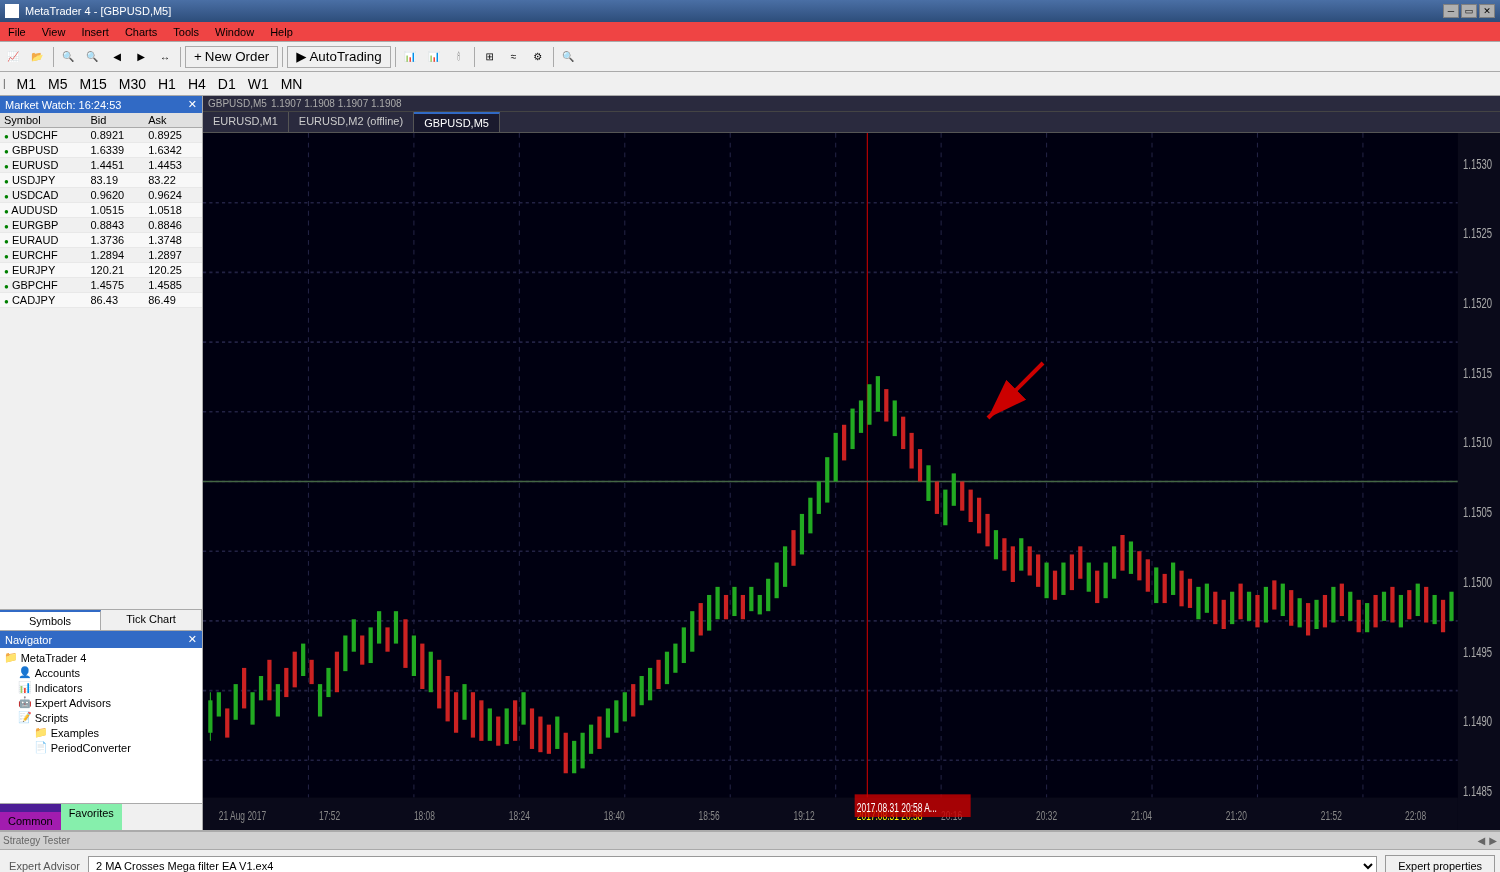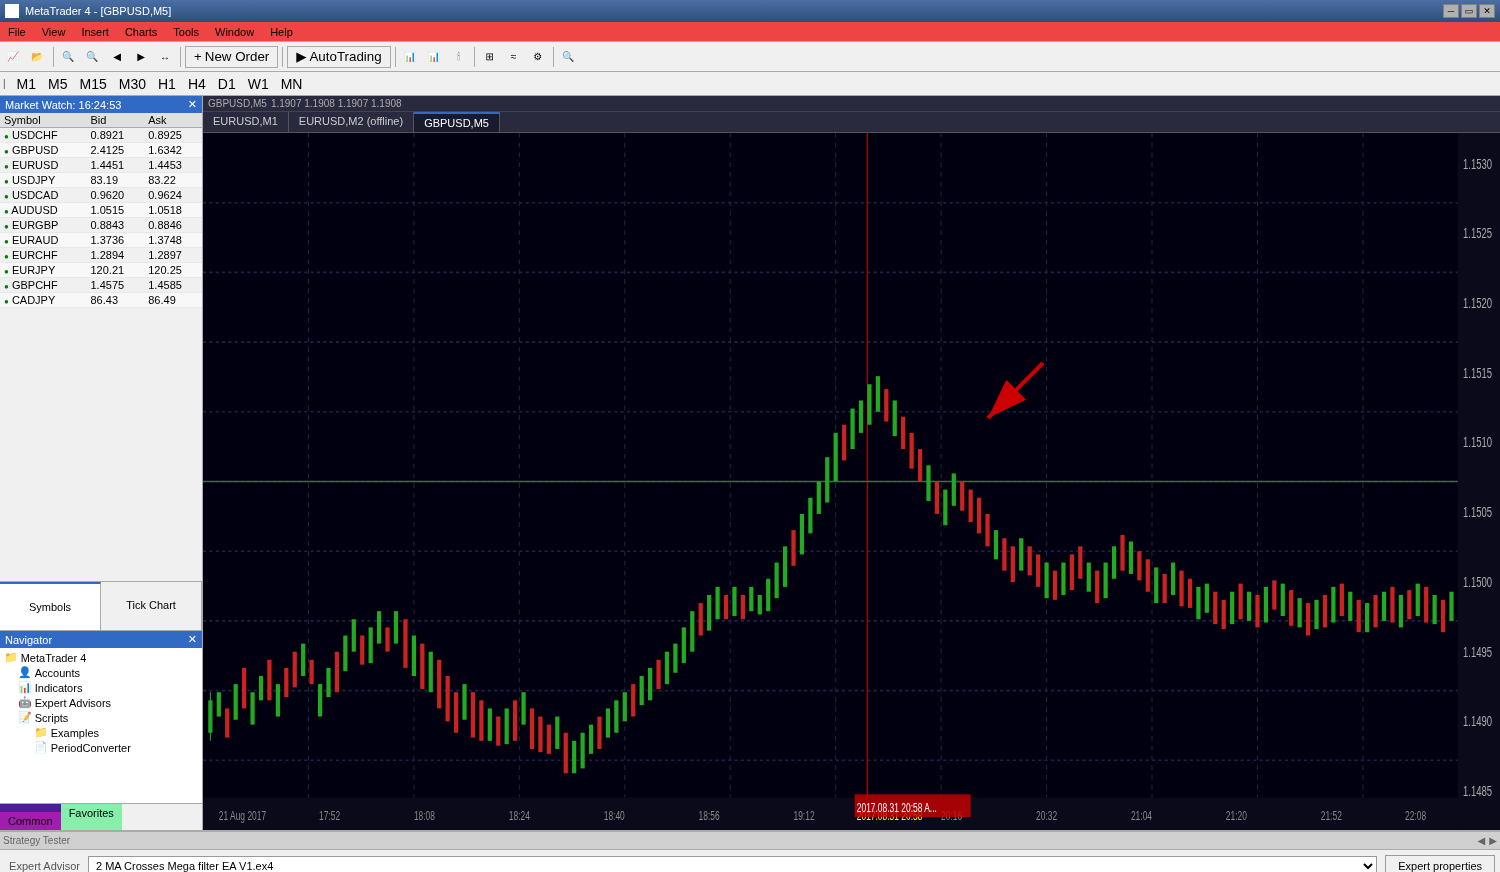--- a/index.html
+++ b/index.html
@@ -35,21 +35,21 @@
 
     
     .market-watch { flex: 1; display: flex; flex-direction: column; overflow: hidden; }
     .panel-header { background: #316ac5; color: #fff; padding: 2px 5px; font-size: 11px; display: flex; align-items: center; justify-content: space-between; }
     .mw-table { width: 100%; border-collapse: collapse; font-size: 11px; }
     .mw-table th { background: #e0e0e0; border-bottom: 1px solid #aaa; padding: 1px 4px; font-weight: normal; text-align: left; }
     .mw-table td { padding: 1px 4px; border-bottom: 1px solid #e8e8e8; }
     .mw-table tr:nth-child(even) { background: #f8f8f8; }
     .mw-scroll { overflow-y: auto; flex: 1; }
     .mw-tabs { display: flex; border-top: 1px solid #aaa; }
-    .mw-tab { flex: 1; text-align: center; padding: 17px; font-size: 11px; background: #f0f0f0; border-right: 1px solid #aaa; cursor: pointer; }
+    .mw-tab { flex: 1; text-align: center; padding: 3px; font-size: 11px; background: #f0f0f0; border-right: 1px solid #aaa; cursor: pointer; }
     .mw-tab.active { background: #fff; border-top: 2px solid #316ac5; }
 
     
     .navigator { height: 200px; border-top: 1px solid #aaa; display: flex; flex-direction: column; }
     .nav-content { flex: 1; overflow-y: auto; background: #fff; padding: 2px; font-size: 11px; }
     .nav-item { display: flex; align-items: center; gap: 3px; padding: 1px 2px; cursor: pointer; }
     .nav-folder { display: flex; align-items: center; gap: 3px; padding: 1px 2px; cursor: pointer; }
     .nav-child { padding-left: 16px; }
     .common-tabs { display: flex; border-top: 1px solid #aaa; }
     .common-tab { padding: 3px 8px; font-size: 11px; background: #86efac; cursor: pointer; }
@@ -169,21 +169,21 @@
             </tr>
           </thead>
           <tbody id="mw-tbody">
           <tr>
       <td><span style="color:green;font-size:8px;">●</span> USDCHF</td>
       <td>0.8921</td>
       <td>0.8925</td>
     </tr>
               <tr>
       <td><span style="color:green;font-size:8px;">●</span> GBPUSD</td>
-      <td>2.4125</td>
+      <td>1.6339</td>
       <td>1.6342</td>
     </tr>
               <tr>
       <td><span style="color:green;font-size:8px;">●</span> EURUSD</td>
       <td>1.4451</td>
       <td>1.4453</td>
     </tr>
               <tr>
       <td><span style="color:green;font-size:8px;">●</span> USDJPY</td>
       <td>83.19</td>

